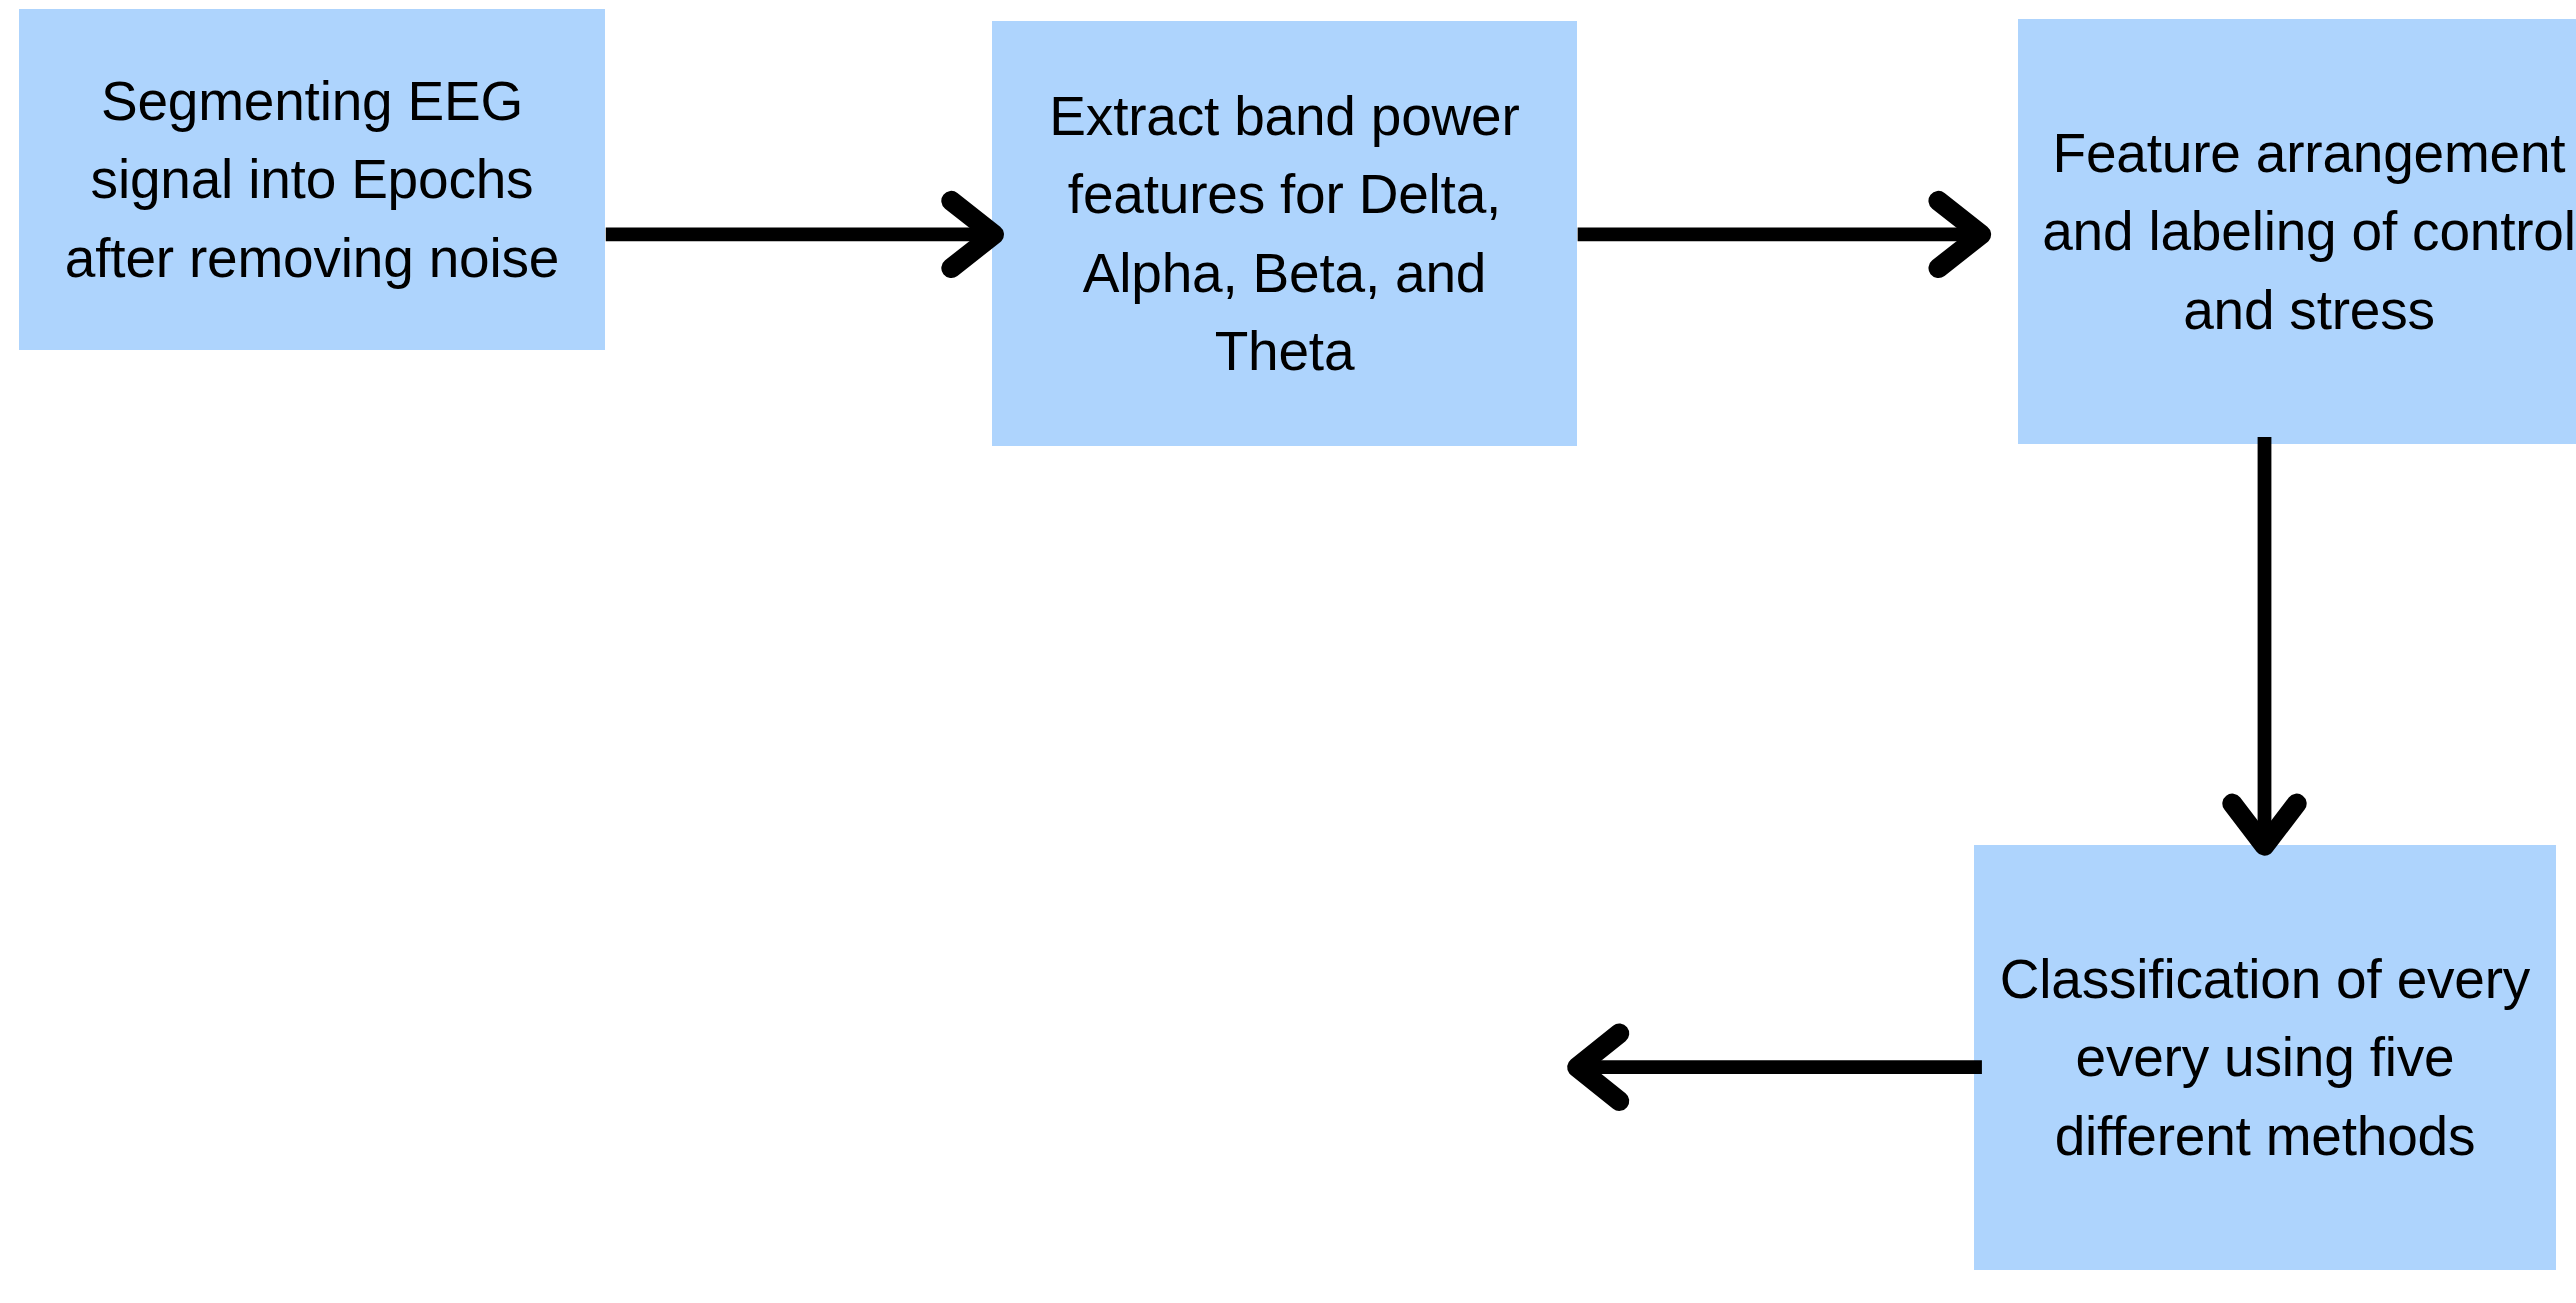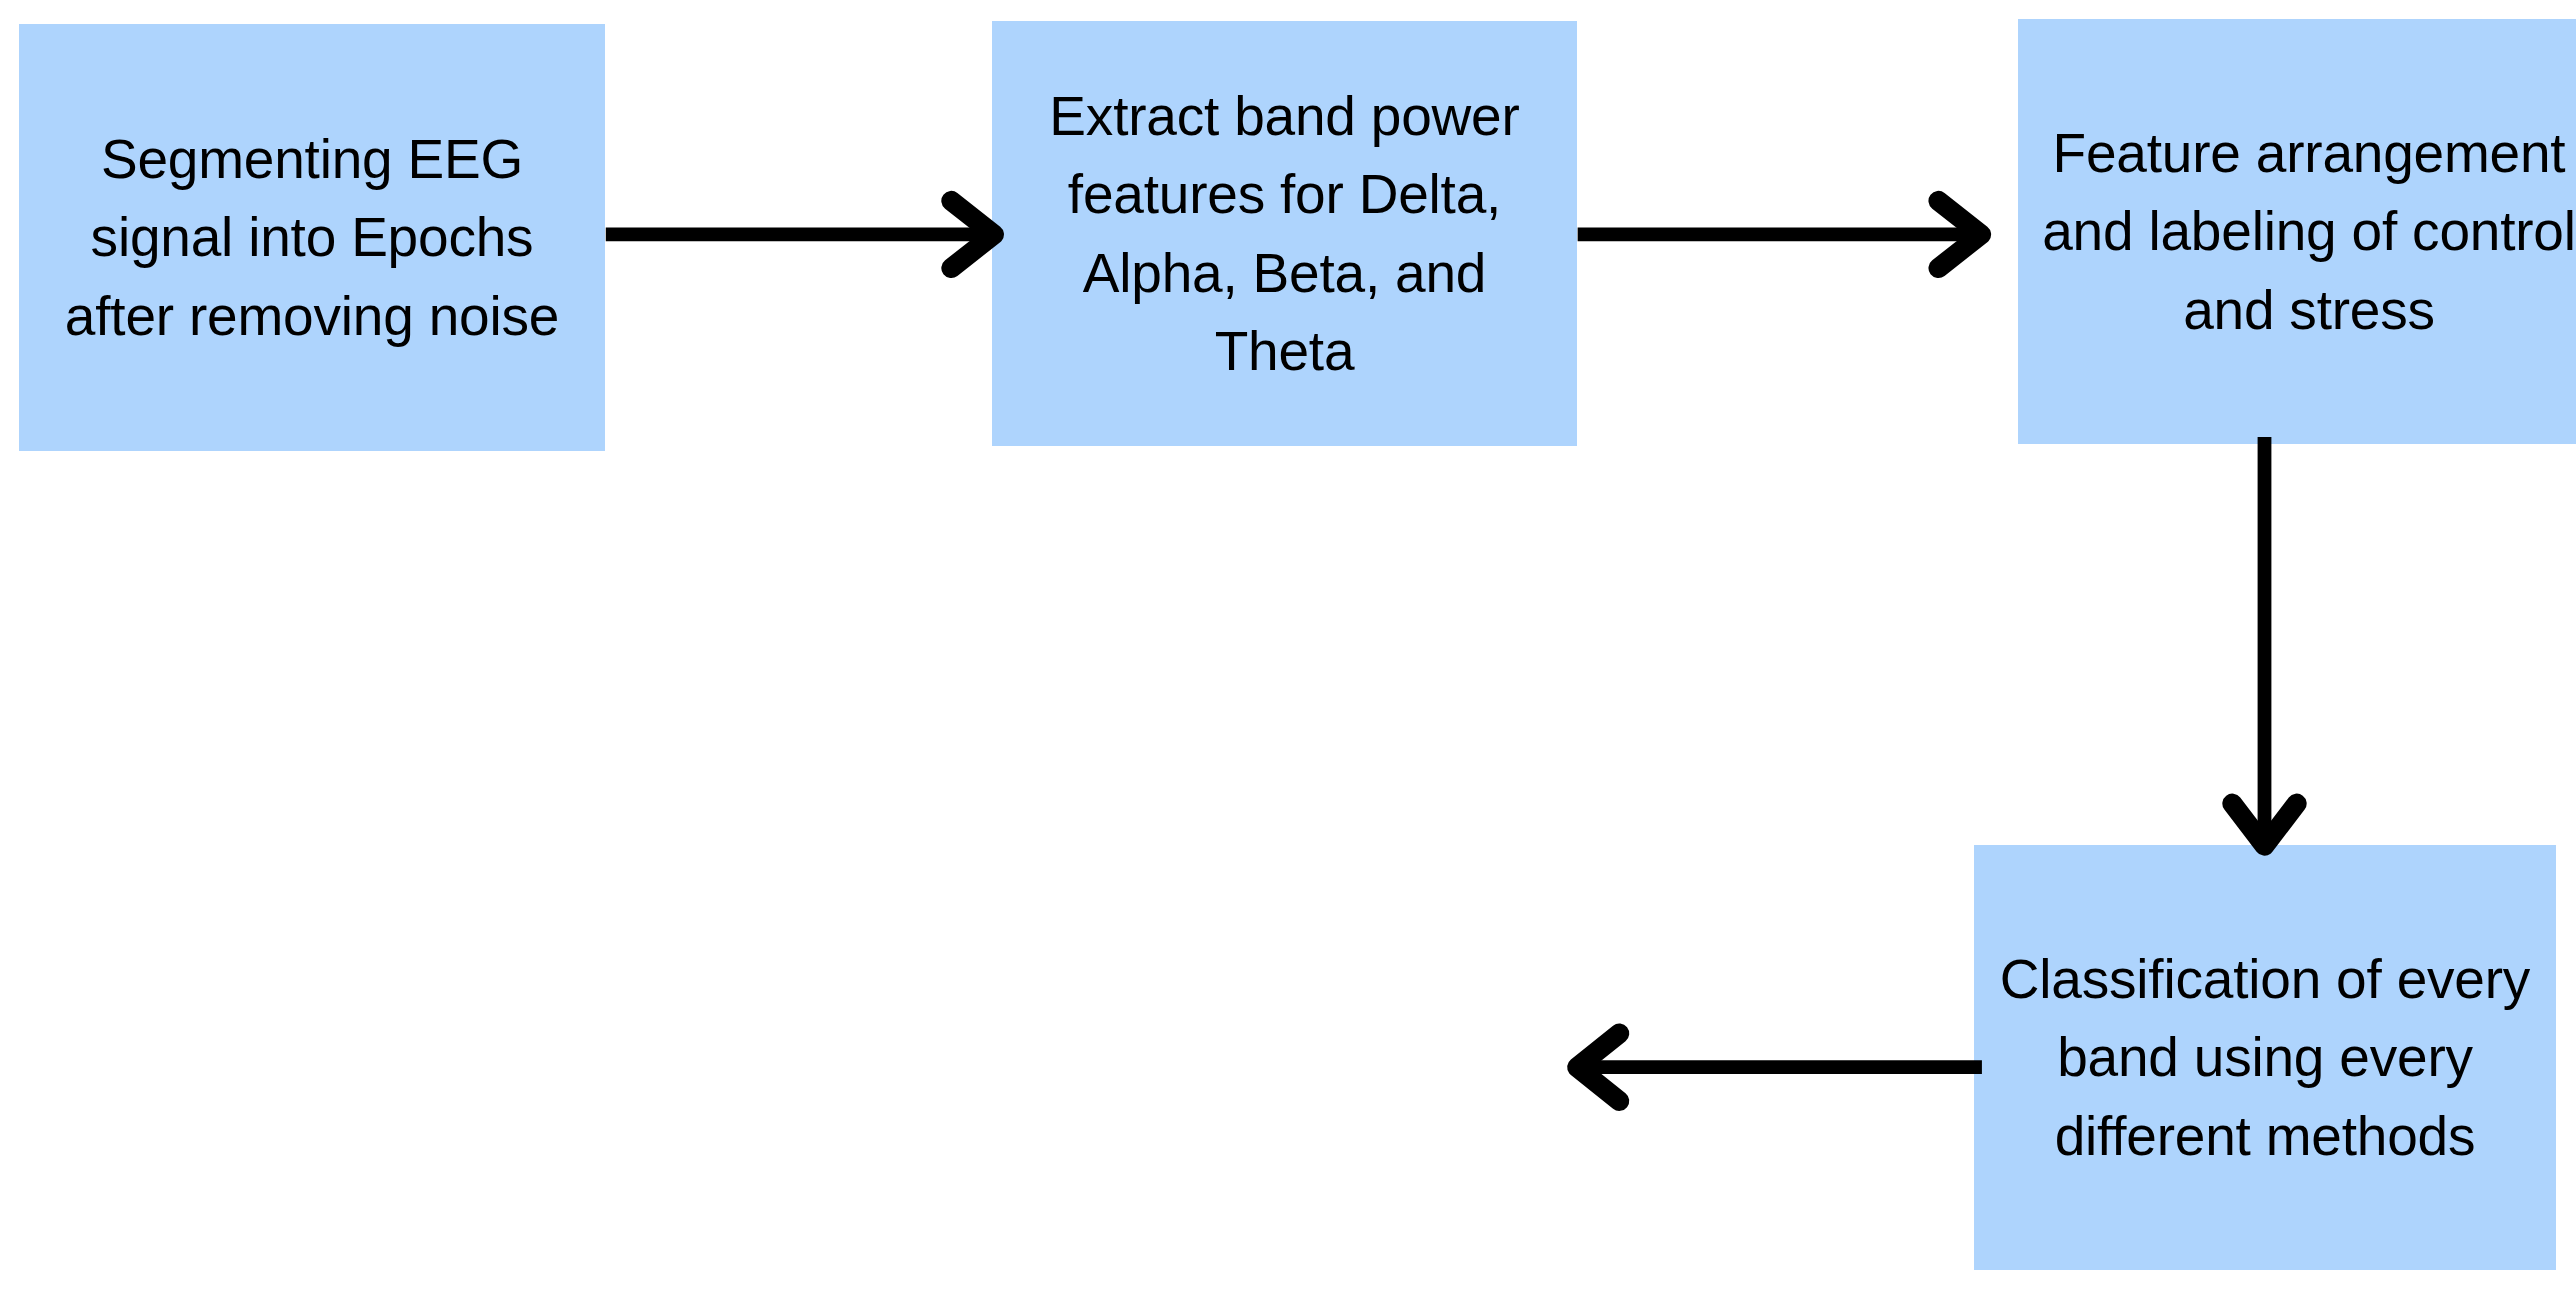--- a/index.html
+++ b/index.html
@@ -32,21 +32,21 @@
     font-weight: 400;
     padding: 4.6px 14px;
     letter-spacing: -0.2px;
   }
   .node-text {
     display: block;
     width: 100%;
     white-space: pre-line;
   }
   
-  #node-segmenting { left: 19px;   top: 24px;   width: 586px; height: 427px; }
+  #node-segmenting { left: 19px;   top: 9px;   width: 586px; height: 341px; }
   #node-extract    { left: 992px; top: 21px;   width: 585px; height: 425px; text-align: center; }
   #node-feature    { left: 1974px; top: 19px;   width: 582px; height: 425px; margin-left: 44px; }
   #node-classify   { left: 1974px; top: 845px; width: 582px; height: 425px; }
   #node-stats      { left: 992px; top: 845px; width: 585px; height: 426px; }
 
   .edge {
     position: absolute;
   }
   .edge svg {
     display: block;
@@ -68,21 +68,21 @@
 
   <div class="node" id="node-extract">
     <span class="node-text">Extract band power features for Delta, Alpha, Beta, and Theta</span>
   </div>
 
   <div class="node" id="node-feature">
     <span class="node-text">Feature arrangement and labeling of control and stress</span>
   </div>
 
   <div class="node" id="node-classify">
-    <span class="node-text">Classification of every band using every different methods</span>
+    <span class="node-text">Classification of every every using five different methods</span>
   </div>
 
 
   <div class="edge" id="edge-1-2">
     <svg width="399" height="107" viewBox="0 0 520 140">
       <line x1="0" y1="66" x2="500" y2="66" stroke="#000000" stroke-width="18" stroke-linecap="butt"></line>
       <polyline points="452,22 508,66 452,110" fill="none" stroke="#000000" stroke-width="26" stroke-linecap="round" stroke-linejoin="round"></polyline>
     </svg>
   </div>
 

